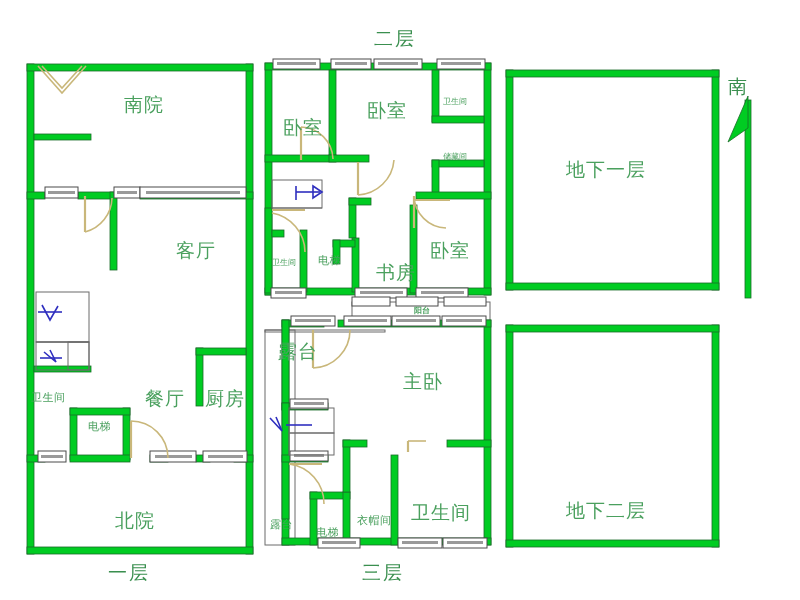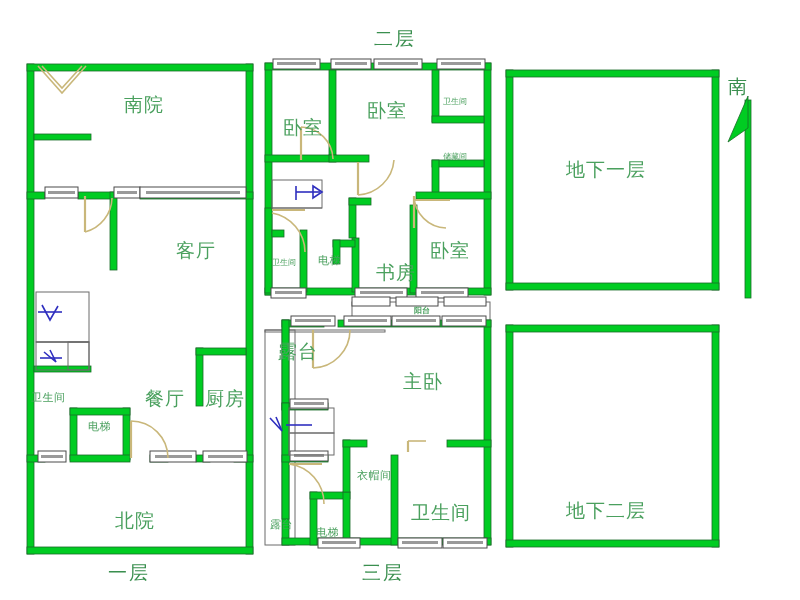--- a/index.html
+++ b/index.html
@@ -291,21 +291,21 @@
   <div class="room-label rl-lg" style="left:369px;top:260px;margin-left:7px;">书房</div>
   <div class="room-label rl-lg" style="left:430px;top:238px;">卧室</div>
 
   <div class="floor-caption" style="left:362px;top:560px;">三层</div>
 
   <div class="room-label rl-xs" style="left:414px;top:305px;font-weight:bold;">阳台</div>
   <div class="room-label rl-lg" style="left:278px;top:339px;">露台</div>
   <div class="room-label rl-lg" style="left:403px;top:369px;">主卧</div>
   <div class="room-label rl-md" style="left:270px;top:517px;">露台</div>
   <div class="room-label rl-md" style="left:316px;top:525px;">电梯</div>
-  <div class="room-label rl-md" style="left:357px;top:468px;text-align:center;">衣帽间</div>
+  <div class="room-label rl-md" style="left:357px;top:513px;text-align:center;">衣帽间</div>
   <div class="room-label rl-lg" style="left:411px;top:500px;">卫生间</div>
 
   <div class="room-label rl-lg" style="left:566px;top:498px;">地下二层</div>
   <div class="room-label rl-lg" style="left:566px;top:157px;">地下一层</div>
 
   <div class="compass-label" style="left:728px;top:74px;">南</div>
 
 </div>
 
 </body></html>

